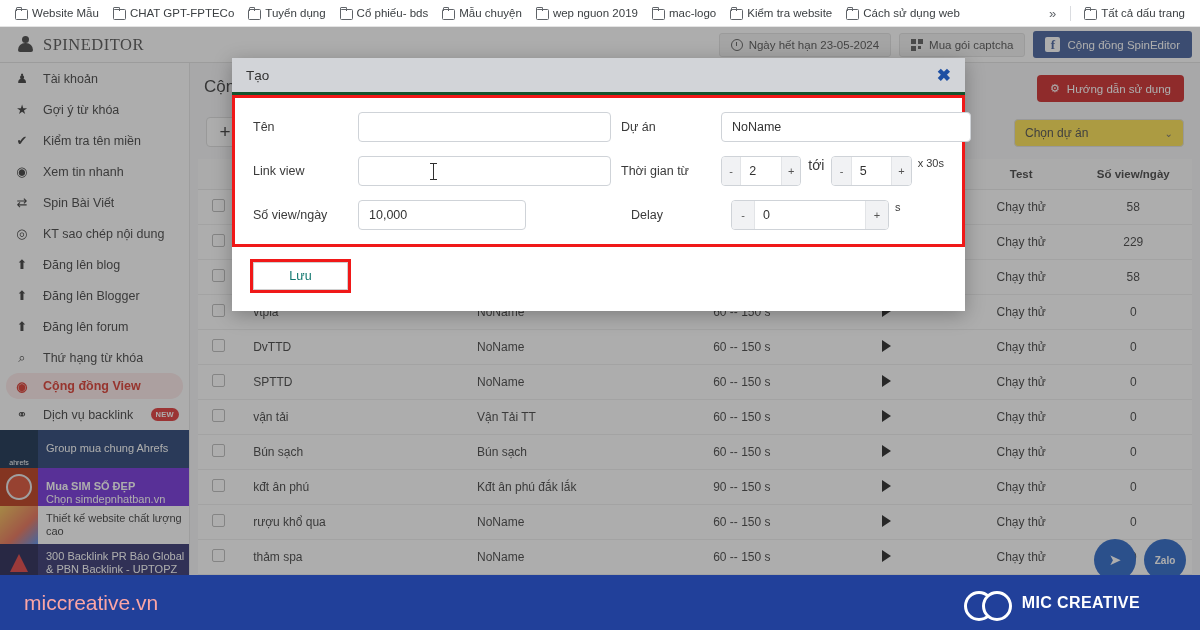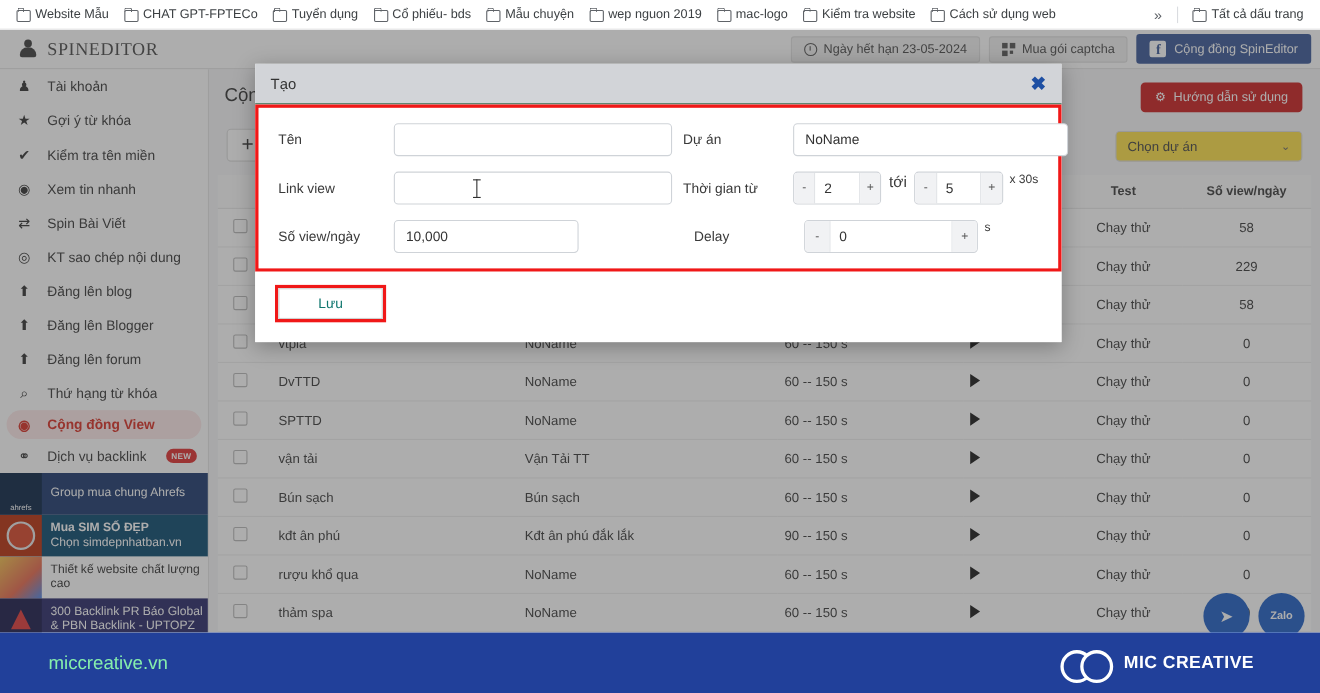--- a/index.html
+++ b/index.html
@@ -133,21 +133,21 @@
   .badge-new {
     background: #e03030; color: #fff; font-size: 7.5px; font-weight: bold;
     padding: 2px 5px; border-radius: 8px; margin-left: auto;
     letter-spacing: .3px;
   }
   .side-ad {
     display: flex; align-items: center; gap: 8px; overflow: hidden;
     height: 38px; font-size: 11px; color: #fff;
   }
   .ad-ahrefs { background: #1e3a6e; }
-  .ad-sim { background: #0c4a6e; }
+  .ad-sim { background: #6d28d9; align-items: flex-end; }
   .ad-web { background: #ffffff; color: #333; }
   .ad-uptopz { background: #2a2a6a; }
   .ad-thumb { width: 38px; height: 38px; flex: 0 0 38px; }
   .ad-txt { line-height: 1.2; padding-right: 4px; }
   .ahrefs-thumb {
     background: #0b2545;
     display:flex; align-items:flex-end; justify-content:center;
     font-size: 7px; color:#fff; padding-bottom:2px;
   }
   .sim-thumb { background: #b8310f; display:flex; align-items:center; justify-content:center;}
@@ -230,21 +230,21 @@
 
   
   .modal {
     position: absolute; left: 232px; top: 31px; width: 733px;
     z-index: 100; background: #ffffff;
     box-shadow: 0 4px 18px rgba(0,0,0,.28);
   }
   .modal-head {
     height: 37px; background: #d2d4d8;
     display: flex; align-items: center; padding: 0 14px;
-    border-bottom: 1px solid #14532d;
+    border-bottom: 3px solid #14532d;
   }
   .modal-title { font-size: 13.5px; color: #333; }
   .modal-close {
     margin-left: auto; color: #1e4fa3; font-size: 17px; font-weight: bold;
     line-height: 1;
   }
   .modal-body {
     border: 3px solid #f01818; padding: 14px 18px 12px 18px;
     background: #fff;
   }
@@ -302,21 +302,21 @@
     border: 1px solid #d0d0d0;
     font-size: 12.5px; color: #0f766e;
     display: flex; align-items: center; justify-content: center;
   }
 
   
   .footer {
     position: absolute; left: 0; top: 575px; width: 1200px; height: 55px;
     background: #21409a; display: flex; align-items: center;
   }
-  .footer-url { margin-left: 44px; color: #86efac; font-size: 17px; }
+  .footer-url { margin-left: 24px; color: #fca5a5; font-size: 21px; }
   .footer-brand {
     margin-left: auto; margin-right: 60px;
     display: flex; align-items: center; gap: 12px;
   }
   .inf {
     width: 46px; height: 24px; position: relative;
   }
   .inf:before, .inf:after {
     content:""; position:absolute; top:0; width:24px; height:24px;
     border: 3.5px solid #fff; border-radius: 50%;

